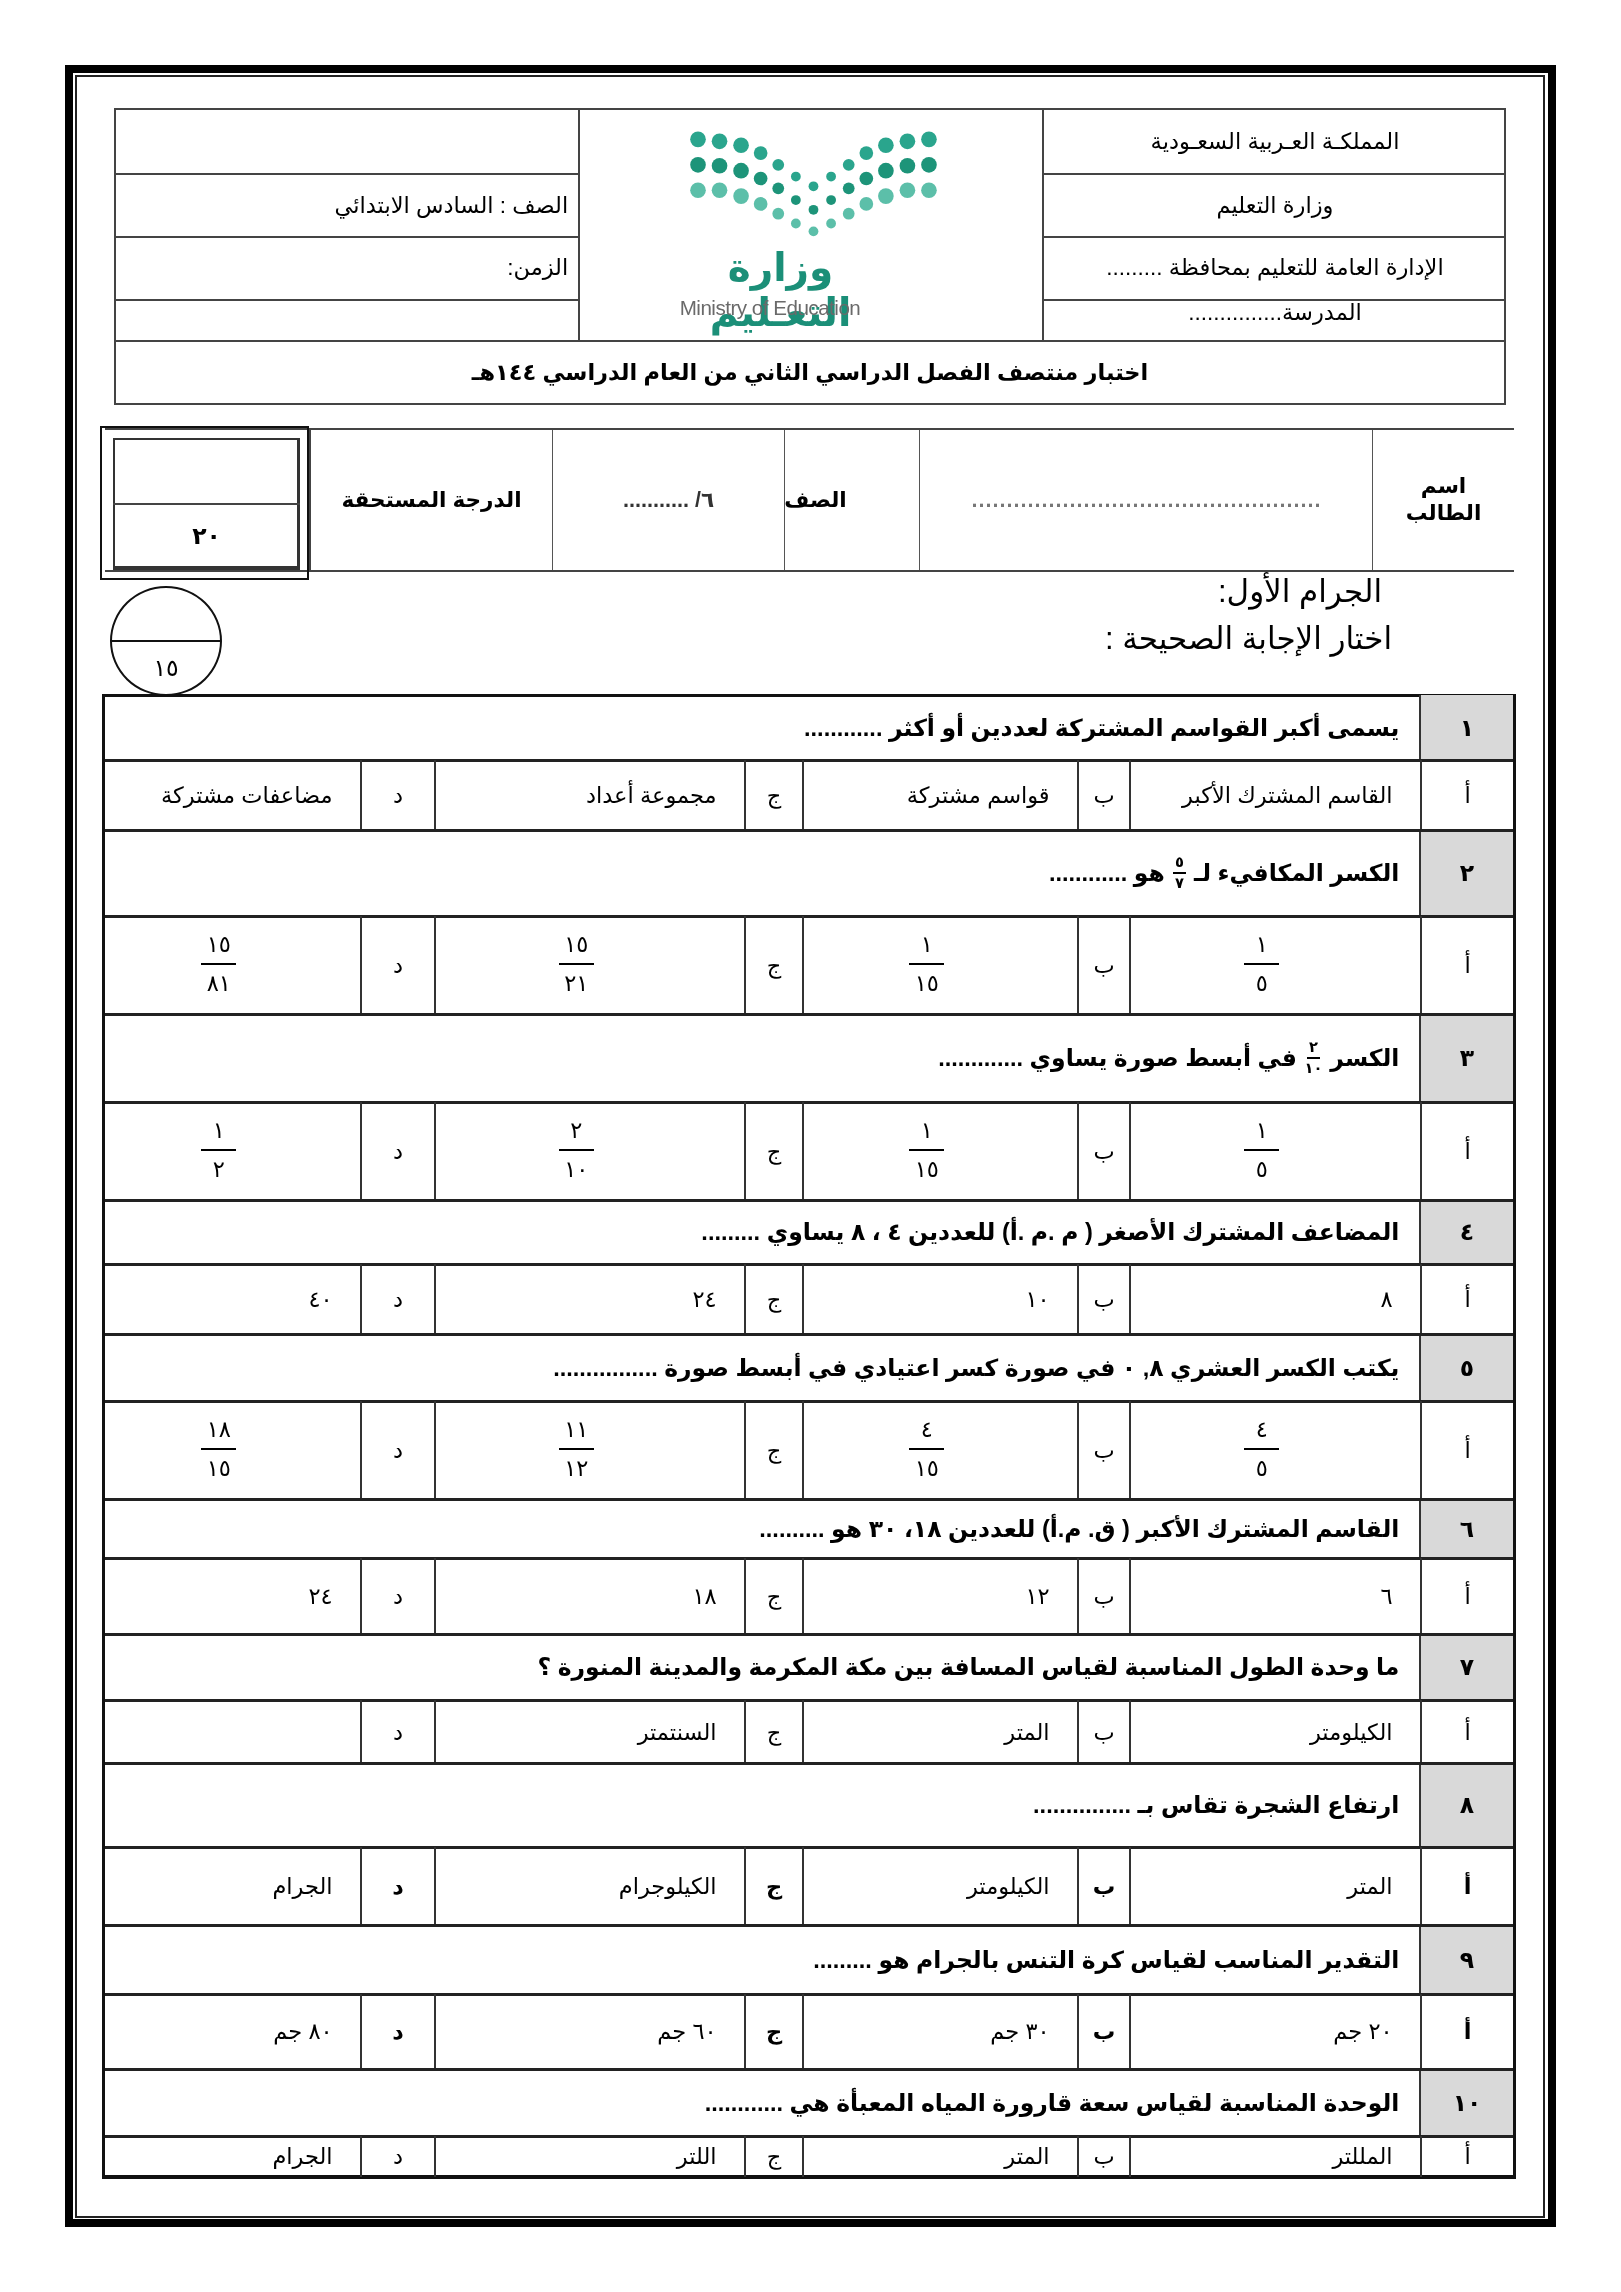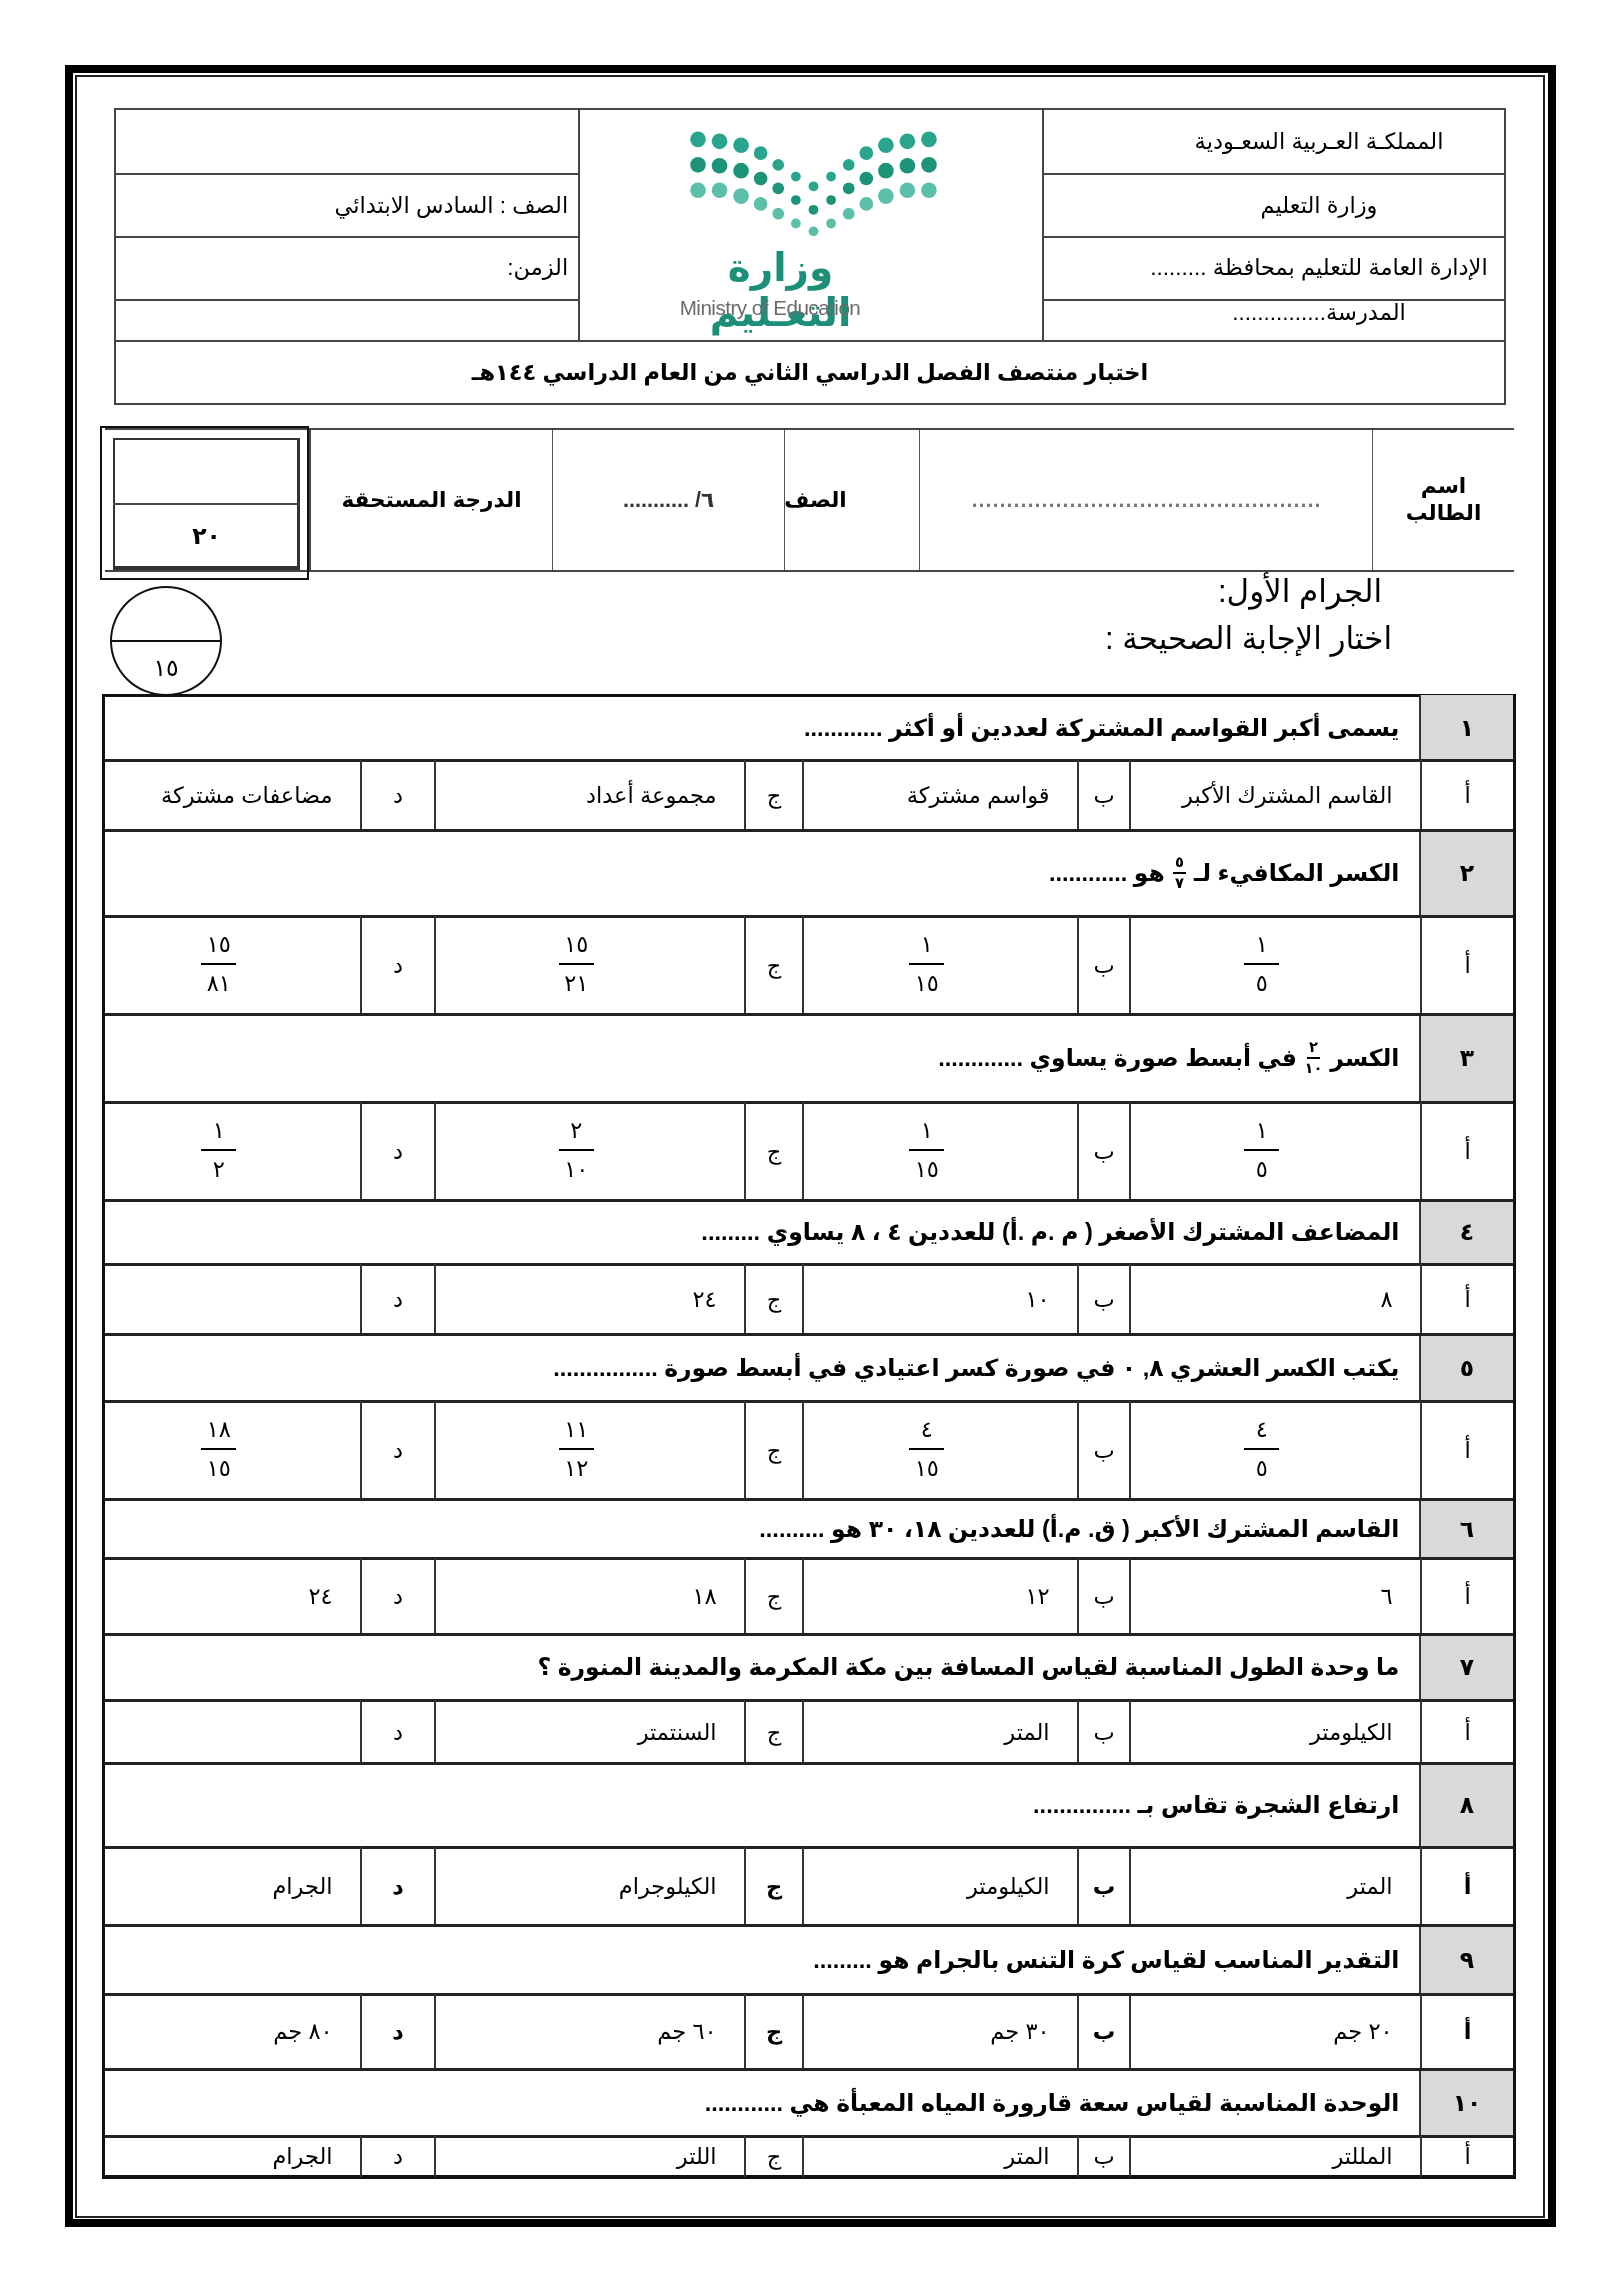--- a/index.html
+++ b/index.html
@@ -7,21 +7,21 @@
   .abs { position:absolute; box-sizing:border-box; }
   .frame-outer { left:65px; top:65px; width:1491px; height:2162px; border:8.8px solid #000; }
   .frame-inner { left:75px; top:75px; width:1470px; height:2143px; border:2px solid #222; }
 
   
   .hdr { left:114px; top:108px; width:1392px; height:297px; border:2px solid #444; }
   .hdr .cell { position:absolute; box-sizing:border-box; display:flex; align-items:center; direction:rtl; font-size:22.5px; }
   .hline { position:absolute; height:2px; background:#444; }
   .vline { position:absolute; width:2px; background:#444; }
   .hdr .lft { justify-content:flex-start; padding-right:9.8px; }
-  .hdr .rgt { justify-content:center;margin-left:44px; }
+  .hdr .rgt { justify-content:center; }
   .hdr .title { left:0; top:230px; width:100%; height:65px; justify-content:center; font-weight:bold; font-size:22.5px; }
 
   .logo { position:absolute; left:464px; top:0; width:465px; height:230px; }
   .logo-ar { position:absolute; left:73px; top:135px; width:255px; text-align:center; direction:rtl; color:#1b8f78; font-weight:bold; font-size:39px; }
   .logo-en { position:absolute; left:43px; top:186px; width:294px; text-align:center; color:#6a6a6a; font-size:20.6px; letter-spacing:-0.5px; }
 
   
   .stu { left:105px; top:428px; width:1409px; height:144px; border-top:2px solid #444; border-bottom:2.9px solid #444; }
   .stu .cell { position:absolute; top:0; height:100%; box-sizing:border-box; display:flex; align-items:center; justify-content:center; direction:rtl; font-weight:bold; font-size:21.6px; }
   .dots { color:#777; letter-spacing:1px; font-weight:normal; font-size:17.6px; }
@@ -274,20 +274,21 @@
     <div class="sep" style="top: 502px;"></div>
     <div class="sep" style="top: 566px;"></div>
     <div class="row arow" style="top: 567px; height: 71px;">
       <div class="c lt bl" style="left: 1315px; width: 93px;">أ</div>
       <div class="c tx bl" style="left: 1024px; width: 291px;">٨</div>
       <div class="c lt bl" style="left: 972px; width: 52px;">ب</div>
       <div class="c tx bl" style="left: 697px; width: 275px;">١٠</div>
       <div class="c lt bl" style="left: 639px; width: 58px;">ج</div>
       <div class="c tx bl" style="left: 329px; width: 310px;">٢٤</div>
       <div class="c lt bl" style="left: 255px; width: 74px;">د</div>
+      <div class="c tx" style="left: 0px; width: 255px;">٤٠</div>
     </div>
     <div class="row qrow" style="top: 637px; height: 67px;">
       <div class="num">٥</div>
       <div class="qtext">يكتب الكسر العشري ٨, ٠   في صورة كسر اعتيادي في أبسط صورة ................</div>
     </div>
     <div class="sep" style="top: 636px;"></div>
     <div class="sep" style="top: 703px;"></div>
     <div class="row arow" style="top: 704px; height: 98px;">
       <div class="c lt bl" style="left: 1315px; width: 93px;">أ</div>
       <div class="c tx bl" style="left: 1024px; width: 291px; justify-content: center;">

